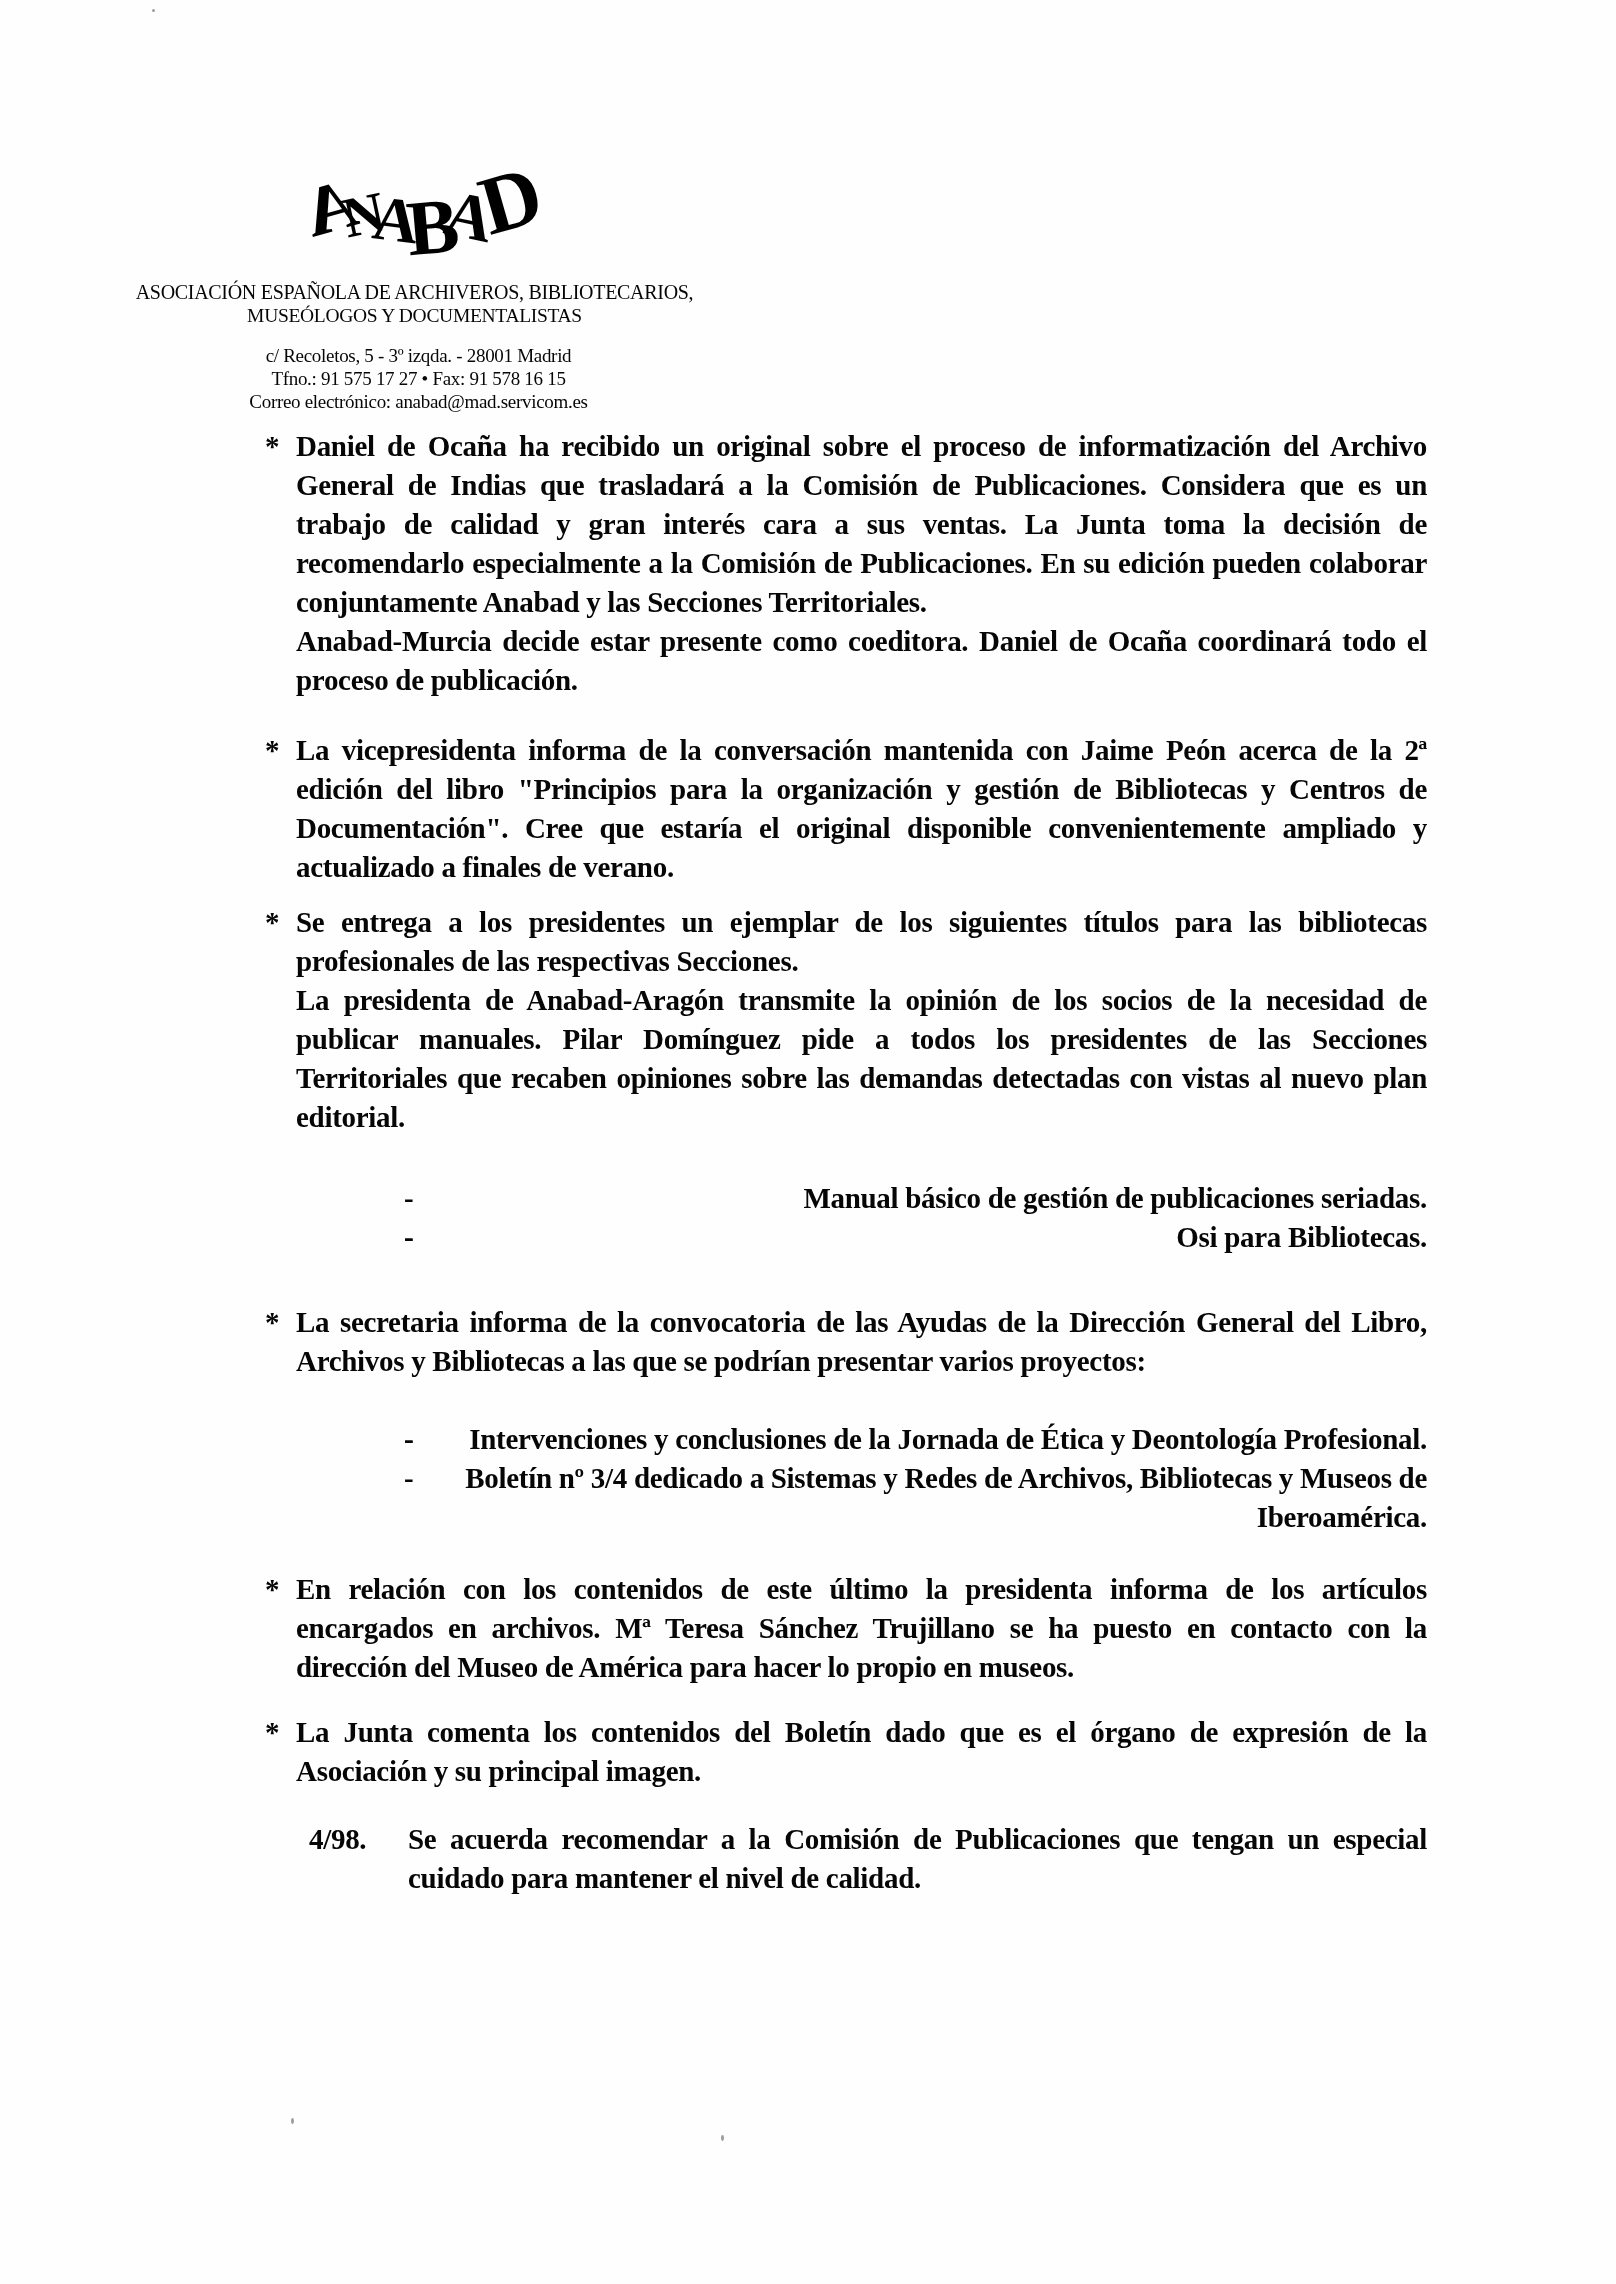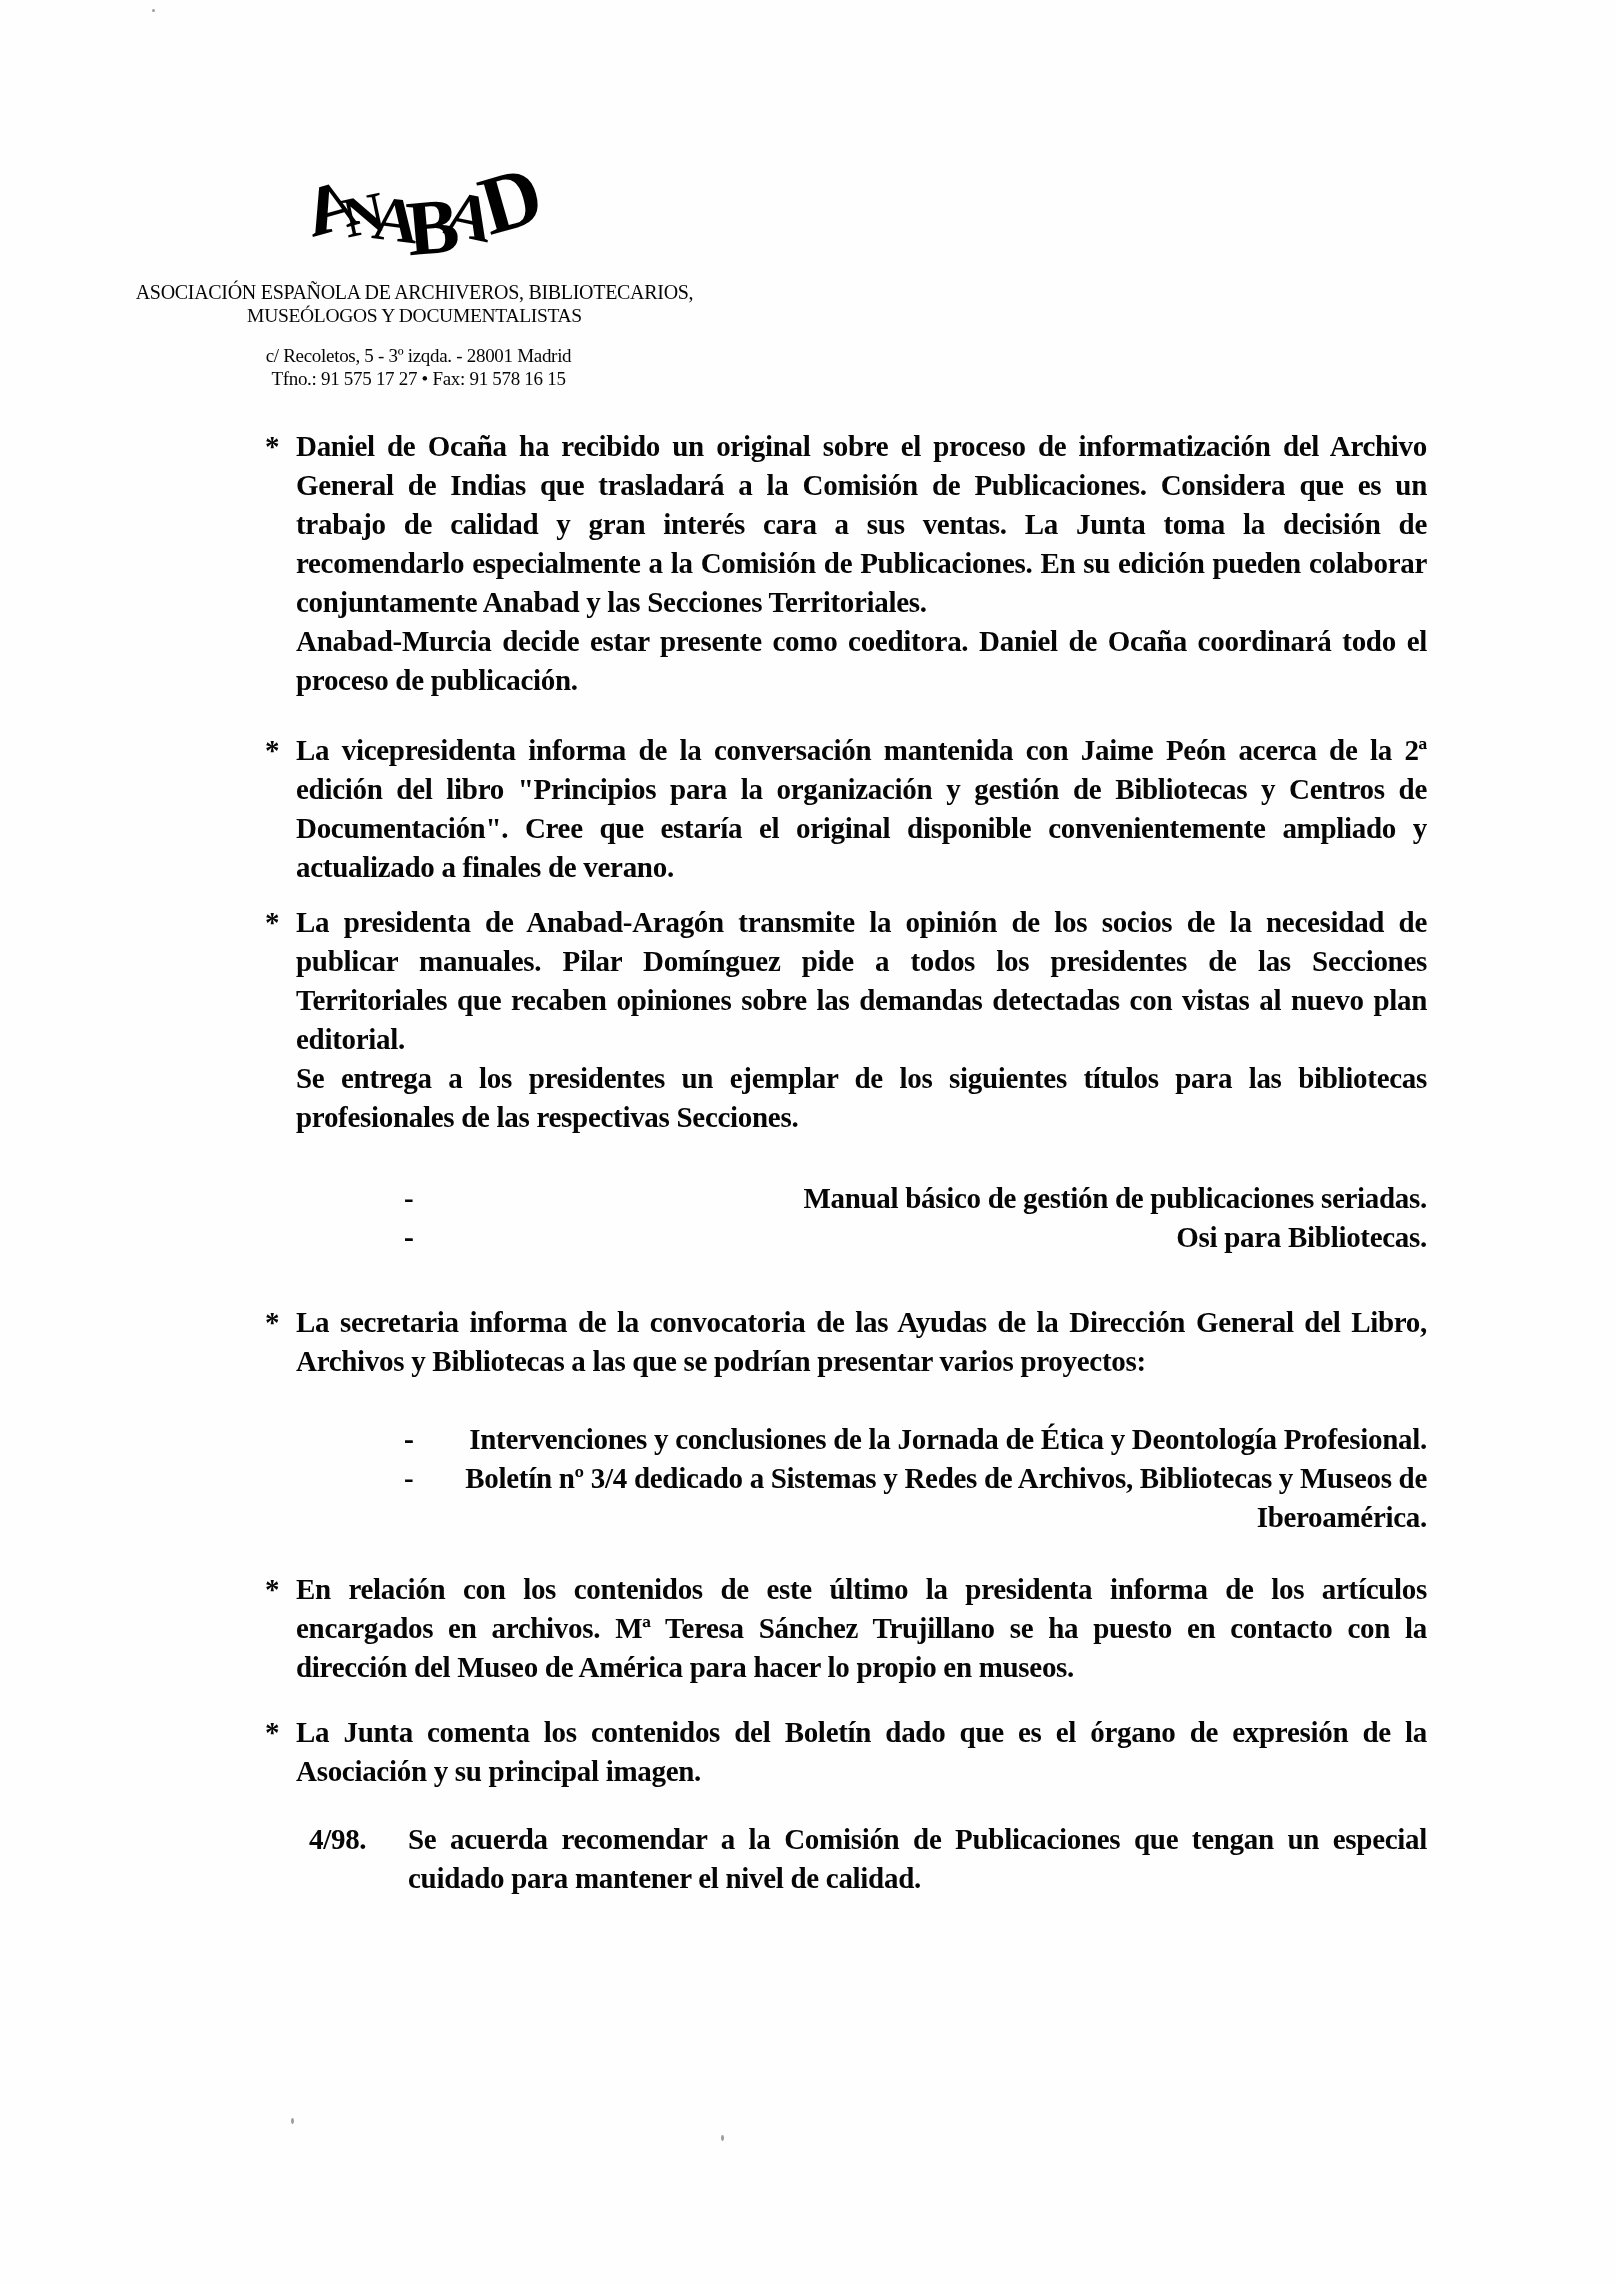--- a/index.html
+++ b/index.html
@@ -106,41 +106,42 @@
   <div class="letterhead">
     <div class="logo">
       <span class="l0">A</span><span class="l1">N</span><span class="l2">A</span><span class="l3">B</span><span class="l4">A</span><span class="l5">D</span>
     </div>
     <div class="org-block">
       <div class="org-line1">ASOCIACIÓN ESPAÑOLA DE ARCHIVEROS, BIBLIOTECARIOS,</div>
       <div class="org-line2">MUSEÓLOGOS Y DOCUMENTALISTAS</div>
       <div class="addr-block">
         <div>c/ Recoletos, 5 - 3º izqda.  -  28001 Madrid</div>
         <div>Tfno.: 91 575 17 27  •  Fax: 91 578 16 15</div>
+        <div>Correo electrónico: anabad@mad.servicom.es</div>
       </div>
     </div>
   </div>
 
   <div class="body">
 
     <div class="b-item">
       <span class="marker">*</span>
       <p>Daniel de Ocaña ha recibido un original sobre el proceso de informatización del Archivo General de Indias que trasladará a la Comisión de Publicaciones. Considera que es un trabajo de calidad y gran interés cara a sus ventas. La Junta toma la decisión de recomendarlo especialmente a la Comisión de Publicaciones. En su edición pueden colaborar conjuntamente Anabad y las Secciones Territoriales.</p>
       <p>Anabad-Murcia decide estar presente como coeditora. Daniel de Ocaña coordinará todo el proceso de publicación.</p>
     </div>
 
     <div class="b-item m-p2">
       <span class="marker">*</span>
       <p>La vicepresidenta informa de la conversación mantenida con Jaime Peón acerca de la 2ª edición del libro "Principios para la organización y gestión de Bibliotecas y Centros de Documentación". Cree que estaría el original disponible convenientemente ampliado y actualizado a finales de verano.</p>
     </div>
 
     <div class="b-item m-p3">
       <span class="marker">*</span>
+      <p>Se entrega a los presidentes un ejemplar de los siguientes títulos para las bibliotecas profesionales de las respectivas Secciones.</p>
       <p>La presidenta de Anabad-Aragón transmite la opinión de los socios de la necesidad de publicar manuales. Pilar Domínguez pide a todos los presidentes de las Secciones Territoriales que recaben opiniones sobre las demandas detectadas con vistas al nuevo plan  editorial.</p>
-      <p>Se entrega a los presidentes un ejemplar de los siguientes títulos para las bibliotecas profesionales de las respectivas Secciones.</p>
     </div>
 
     <div class="sub-list m-listA">
       <div class="sub-item">
         <span class="dash">-</span>
         <p>Manual básico de gestión de publicaciones seriadas.</p>
       </div>
       <div class="sub-item">
         <span class="dash">-</span>
       </div>

